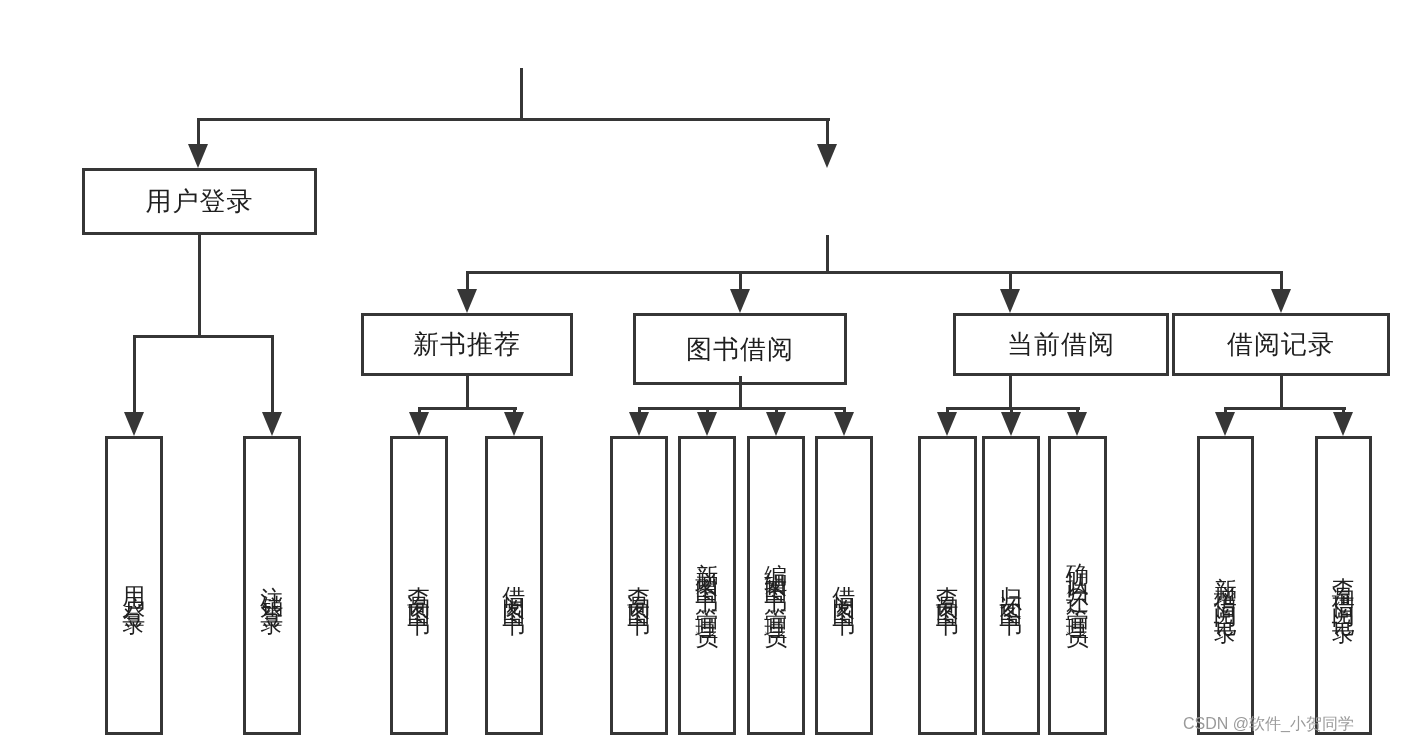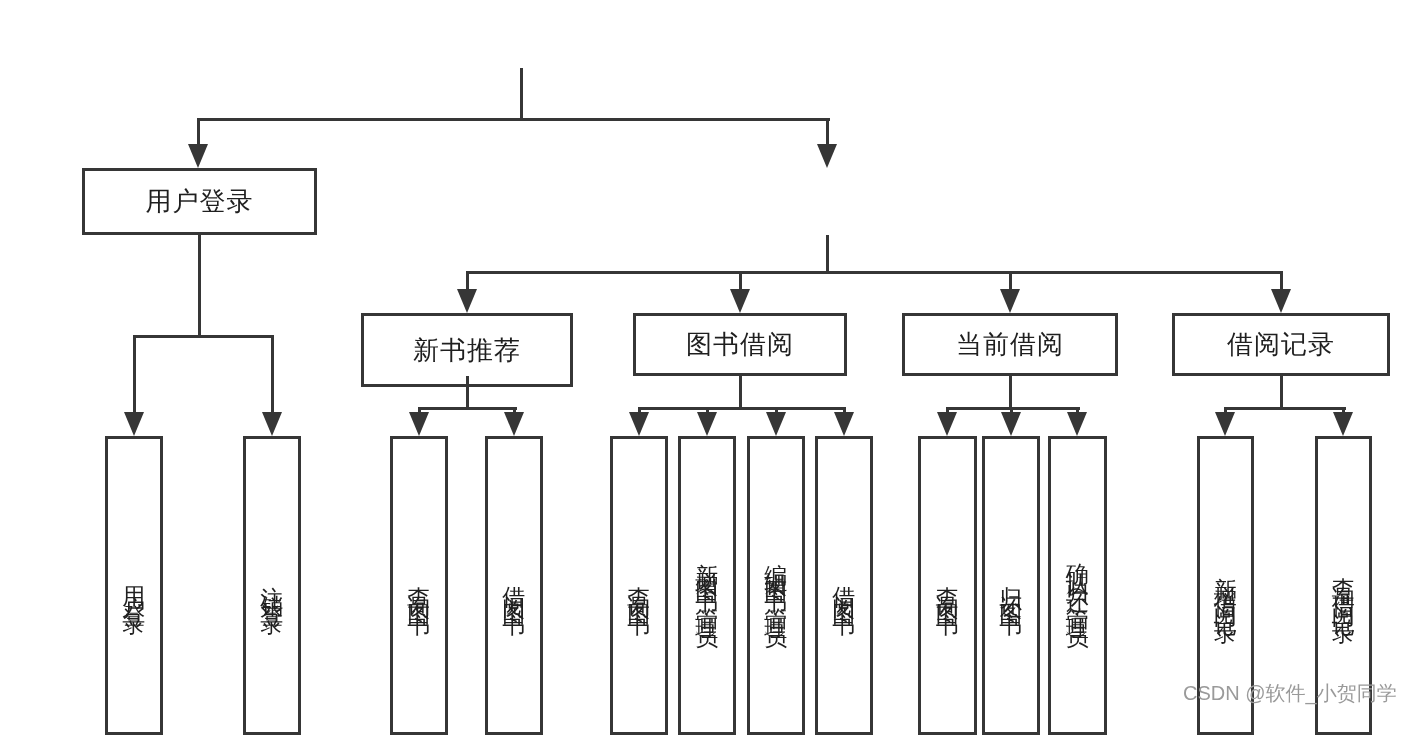--- a/index.html
+++ b/index.html
@@ -29,42 +29,42 @@
   .vline,.hline{position:absolute;background:var(--line);}
   .vline{width:3px;}
   .hline{height:3px;}
   .arrowhead{
     position:absolute;width:0;height:0;
     border-left:10px solid transparent;
     border-right:10px solid transparent;
     border-top:24px solid var(--line);
   }
   .watermark{
-    position:absolute;left:1183px;top:680px;
-    font-size:20px;color:var(--watermark);
+    position:absolute;left:1183px;top:714px;
+    font-size:16px;color:var(--watermark);
     white-space:nowrap;z-index:5;
   }
 </style>
 </head>
 <body>
 
 <div class="canvas">
 
 
   <div class="box" style="left:82px;top:168px;width:235px;height:67px;">
     <span class="hlabel">用户登录</span>
   </div>
 
-  <div class="box" style="left:361px;top:313px;width:212px;height:74px;">
+  <div class="box" style="left:361px;top:313px;width:212px;height:63px;">
     <span class="hlabel">新书推荐</span>
   </div>
-  <div class="box" style="left:633px;top:313px;width:214px;height:63px;">
+  <div class="box" style="left:633px;top:313px;width:214px;height:72px;">
     <span class="hlabel">图书借阅</span>
   </div>
-  <div class="box" style="left:902px;top:313px;width:216px;height:63px;">
+  <div class="box" style="left:953px;top:313px;width:216px;height:63px;">
     <span class="hlabel">当前借阅</span>
   </div>
   <div class="box" style="left:1172px;top:313px;width:218px;height:63px;">
     <span class="hlabel">借阅记录</span>
   </div>
 
   <div class="box vbox" style="left:105px;top:436px;width:58px;height:299px;">
     <span class="vlabel">用户登录</span>
   </div>
   <div class="box vbox" style="left:243px;top:436px;width:58px;height:299px;">

